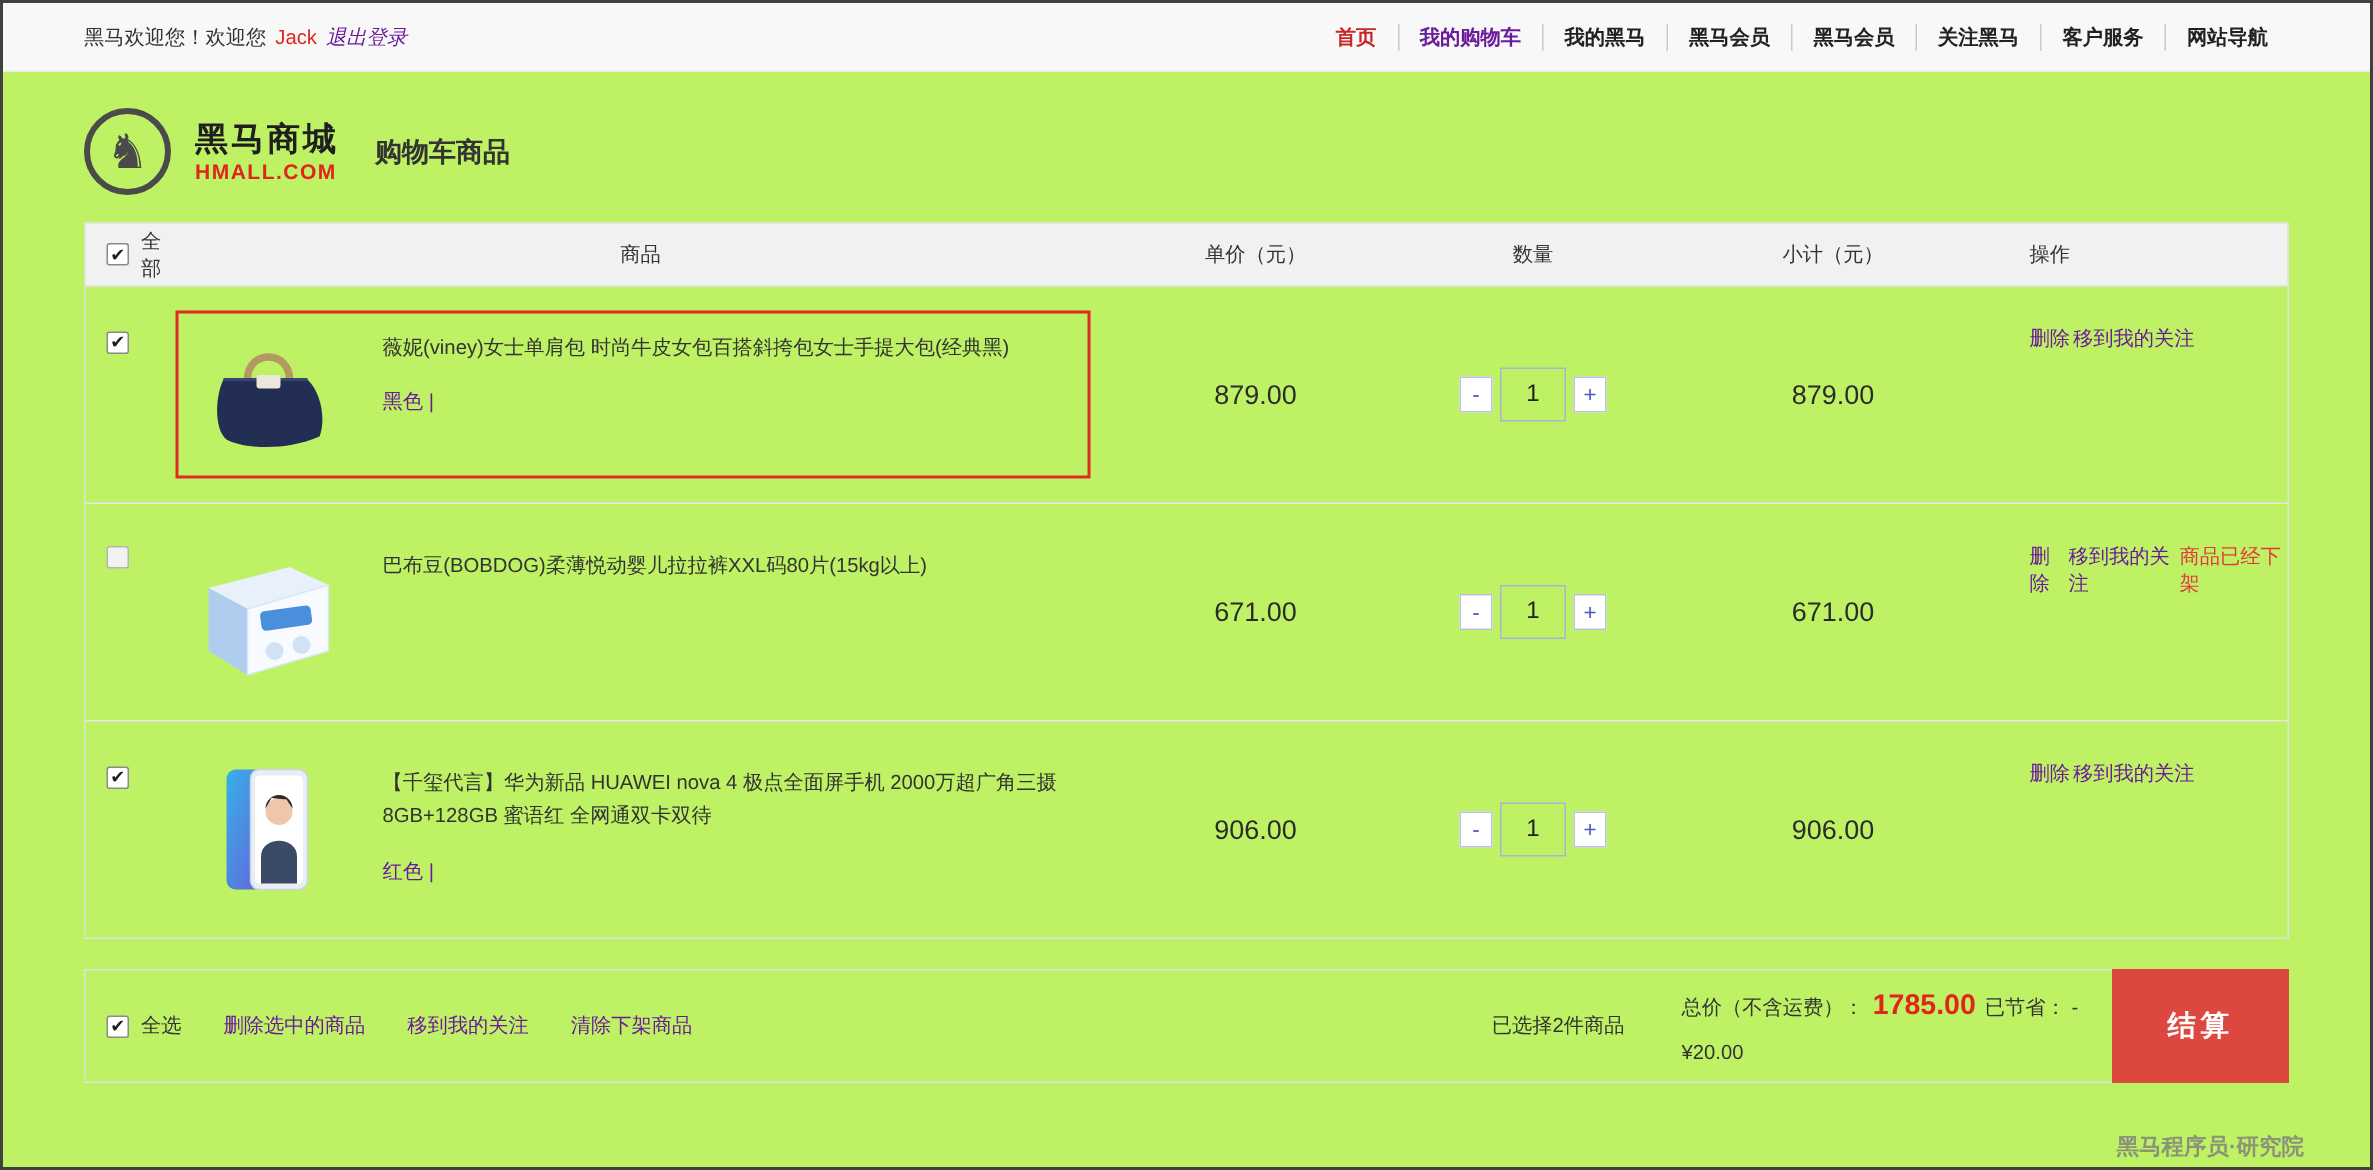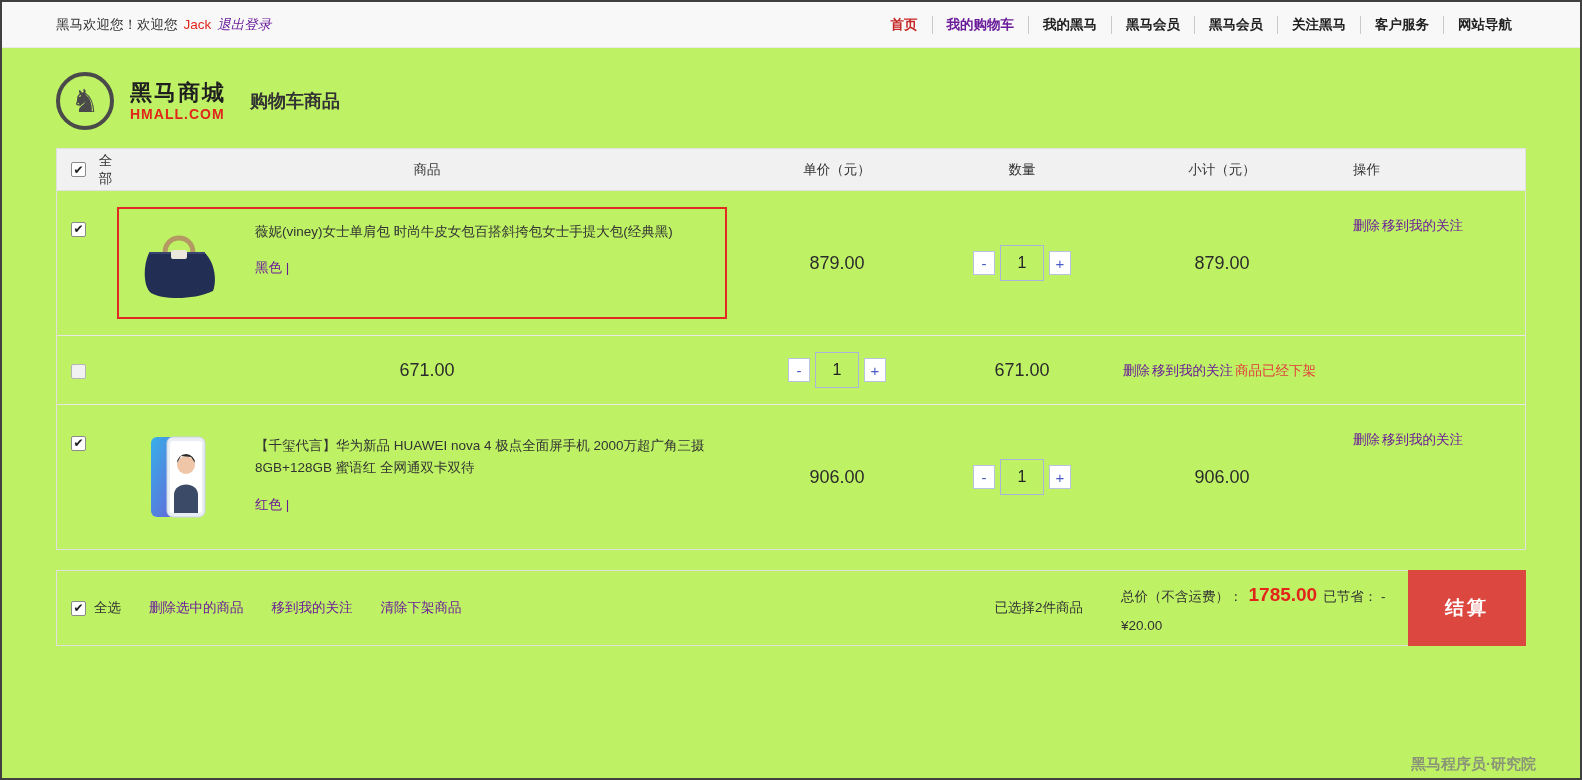--- a/index.html
+++ b/index.html
@@ -26,21 +26,21 @@
                  font-size:32px; color:#4a4a4a; line-height:1; }
   .brand-text { line-height:1.15; }
   .brand-name { font-size:22px; font-weight:bold; color:#1f1f1f; letter-spacing:2px; }
   .brand-domain { font-size:14px; font-weight:bold; color:#e1251b; letter-spacing:1px; }
   .page-title { font-size:18px; font-weight:bold; color:#333; margin-left:8px; }
 
   
   .cart-table { margin:0 54px; border:1px solid #e0e0e0; }
   .grid-cols { display:grid; grid-template-columns:60px 620px 200px 170px 230px 1fr; }
   .table-header { height:42px; background:#f1f1f1; align-items:center; font-size:13.5px; border-bottom:1px solid #e0e0e0; }
-  .h-select { display:flex; align-items:center; gap:8px; padding-left:14px; grid-column:1 / span 1;text-align:center; }
+  .h-select { display:flex; align-items:center; gap:8px; padding-left:14px; grid-column:1 / span 1; }
   .h-product { text-align:center; }
   .h-center { text-align:center; }
   .h-actions { padding-left:16px; }
 
   .cart-row { padding:16px 0; border-bottom:1px solid #e8e8e8; }
   .cart-row:last-child { border-bottom:none; }
   .check-cell { padding:12px 0 0 14px; }
   .product-cell { padding-right:10px; }
   .product-box { display:flex; gap:26px; padding:8px 10px; border:2px solid transparent; min-height:112px; }
   .product-box.highlighted { border-color:#e02a22; }
@@ -158,20 +158,37 @@
       <div class="actions-cell">
         <a class="action-link">删除</a>
         <a class="action-link">移到我的关注</a>
       </div>
     </div>
 
     <div class="cart-row grid-cols">
       <div class="check-cell">
         <span class="checkbox"></span>
       </div>
+      <div class="product-cell">
+        <div class="product-box">
+          <div class="product-image">
+            <svg width="96" height="88" viewBox="0 0 96 88">
+              <polygon points="8,28 62,14 88,26 34,42" fill="#e8f1fb"></polygon>
+              <polygon points="8,28 34,42 34,86 8,70" fill="#aecdef"></polygon>
+              <polygon points="34,42 88,26 88,70 34,86" fill="#f7fbff" stroke="#d7e6f5"></polygon>
+              <rect x="42" y="44" width="34" height="13" rx="3" fill="#4a8fdc" transform="rotate(-8 42 44)"></rect>
+              <circle cx="52" cy="70" r="6" fill="#cfe2f6"></circle>
+              <circle cx="70" cy="66" r="6" fill="#cfe2f6"></circle>
+            </svg>
+          </div>
+          <div class="product-info">
+            <div class="product-title">巴布豆(BOBDOG)柔薄悦动婴儿拉拉裤XXL码80片(15kg以上)</div>
+          </div>
+        </div>
+      </div>
       <div class="price-cell">671.00</div>
       <div class="qty-cell">
         <span class="qty-btn">-</span>
         <span class="qty-value">1</span>
         <span class="qty-btn">+</span>
       </div>
       <div class="price-cell">671.00</div>
       <div class="actions-cell">
         <a class="action-link">删除</a>
         <a class="action-link">移到我的关注</a>

